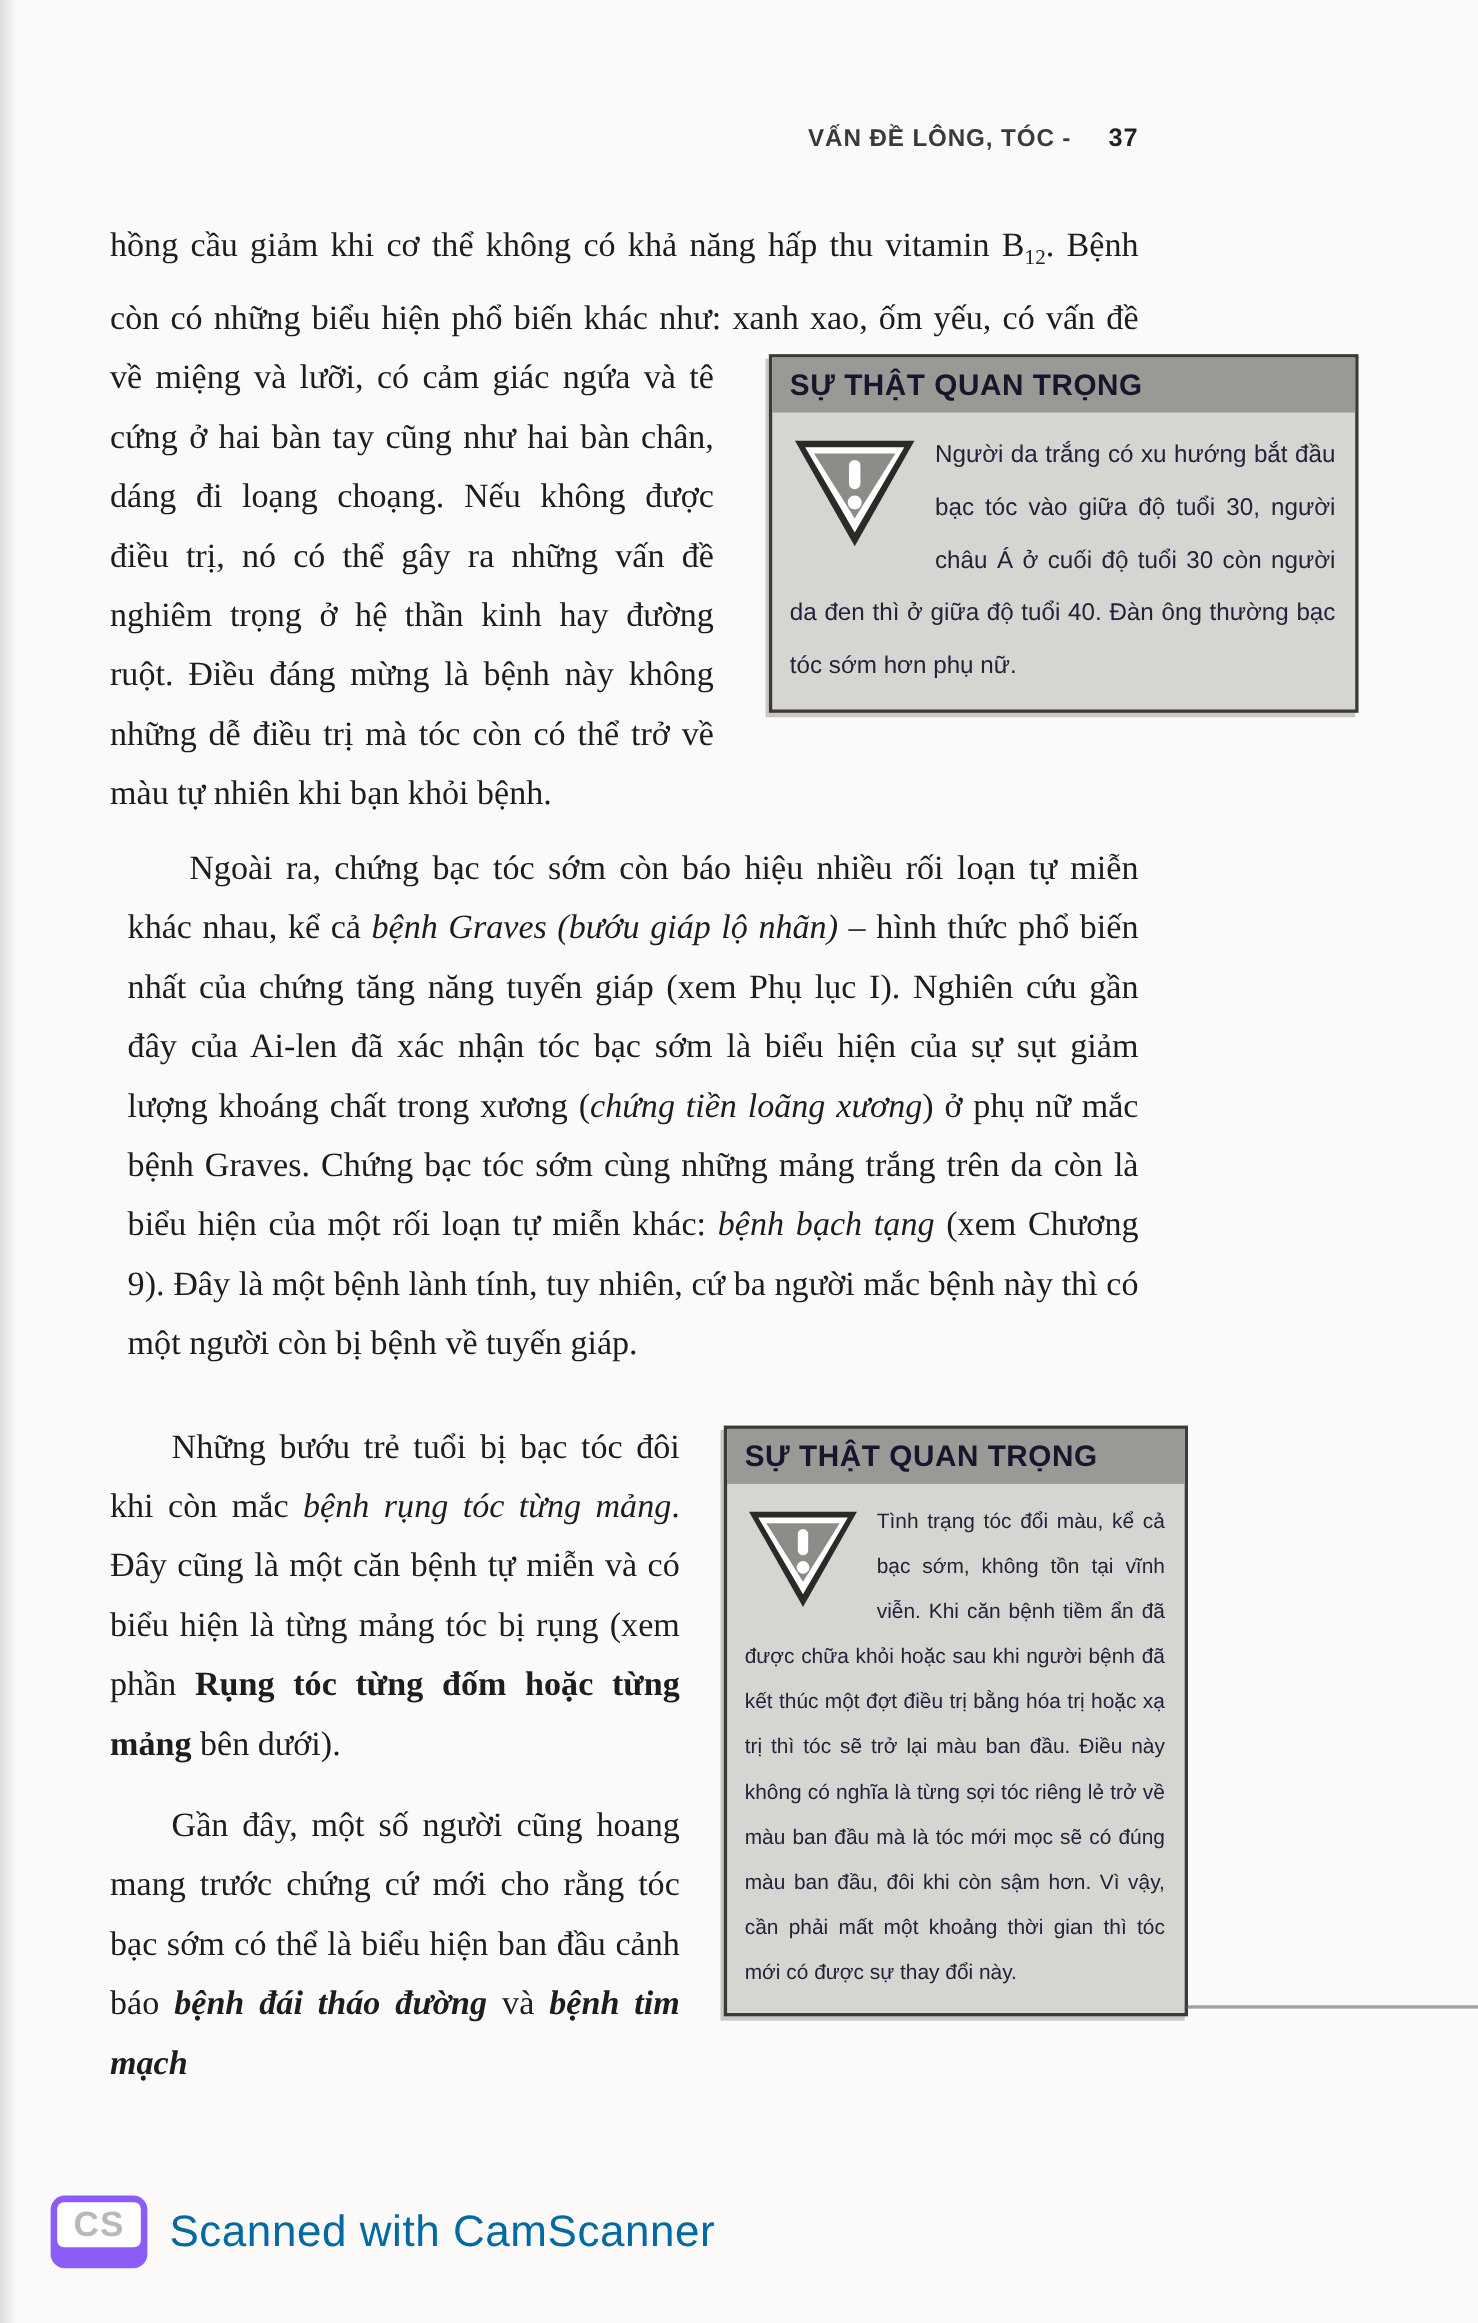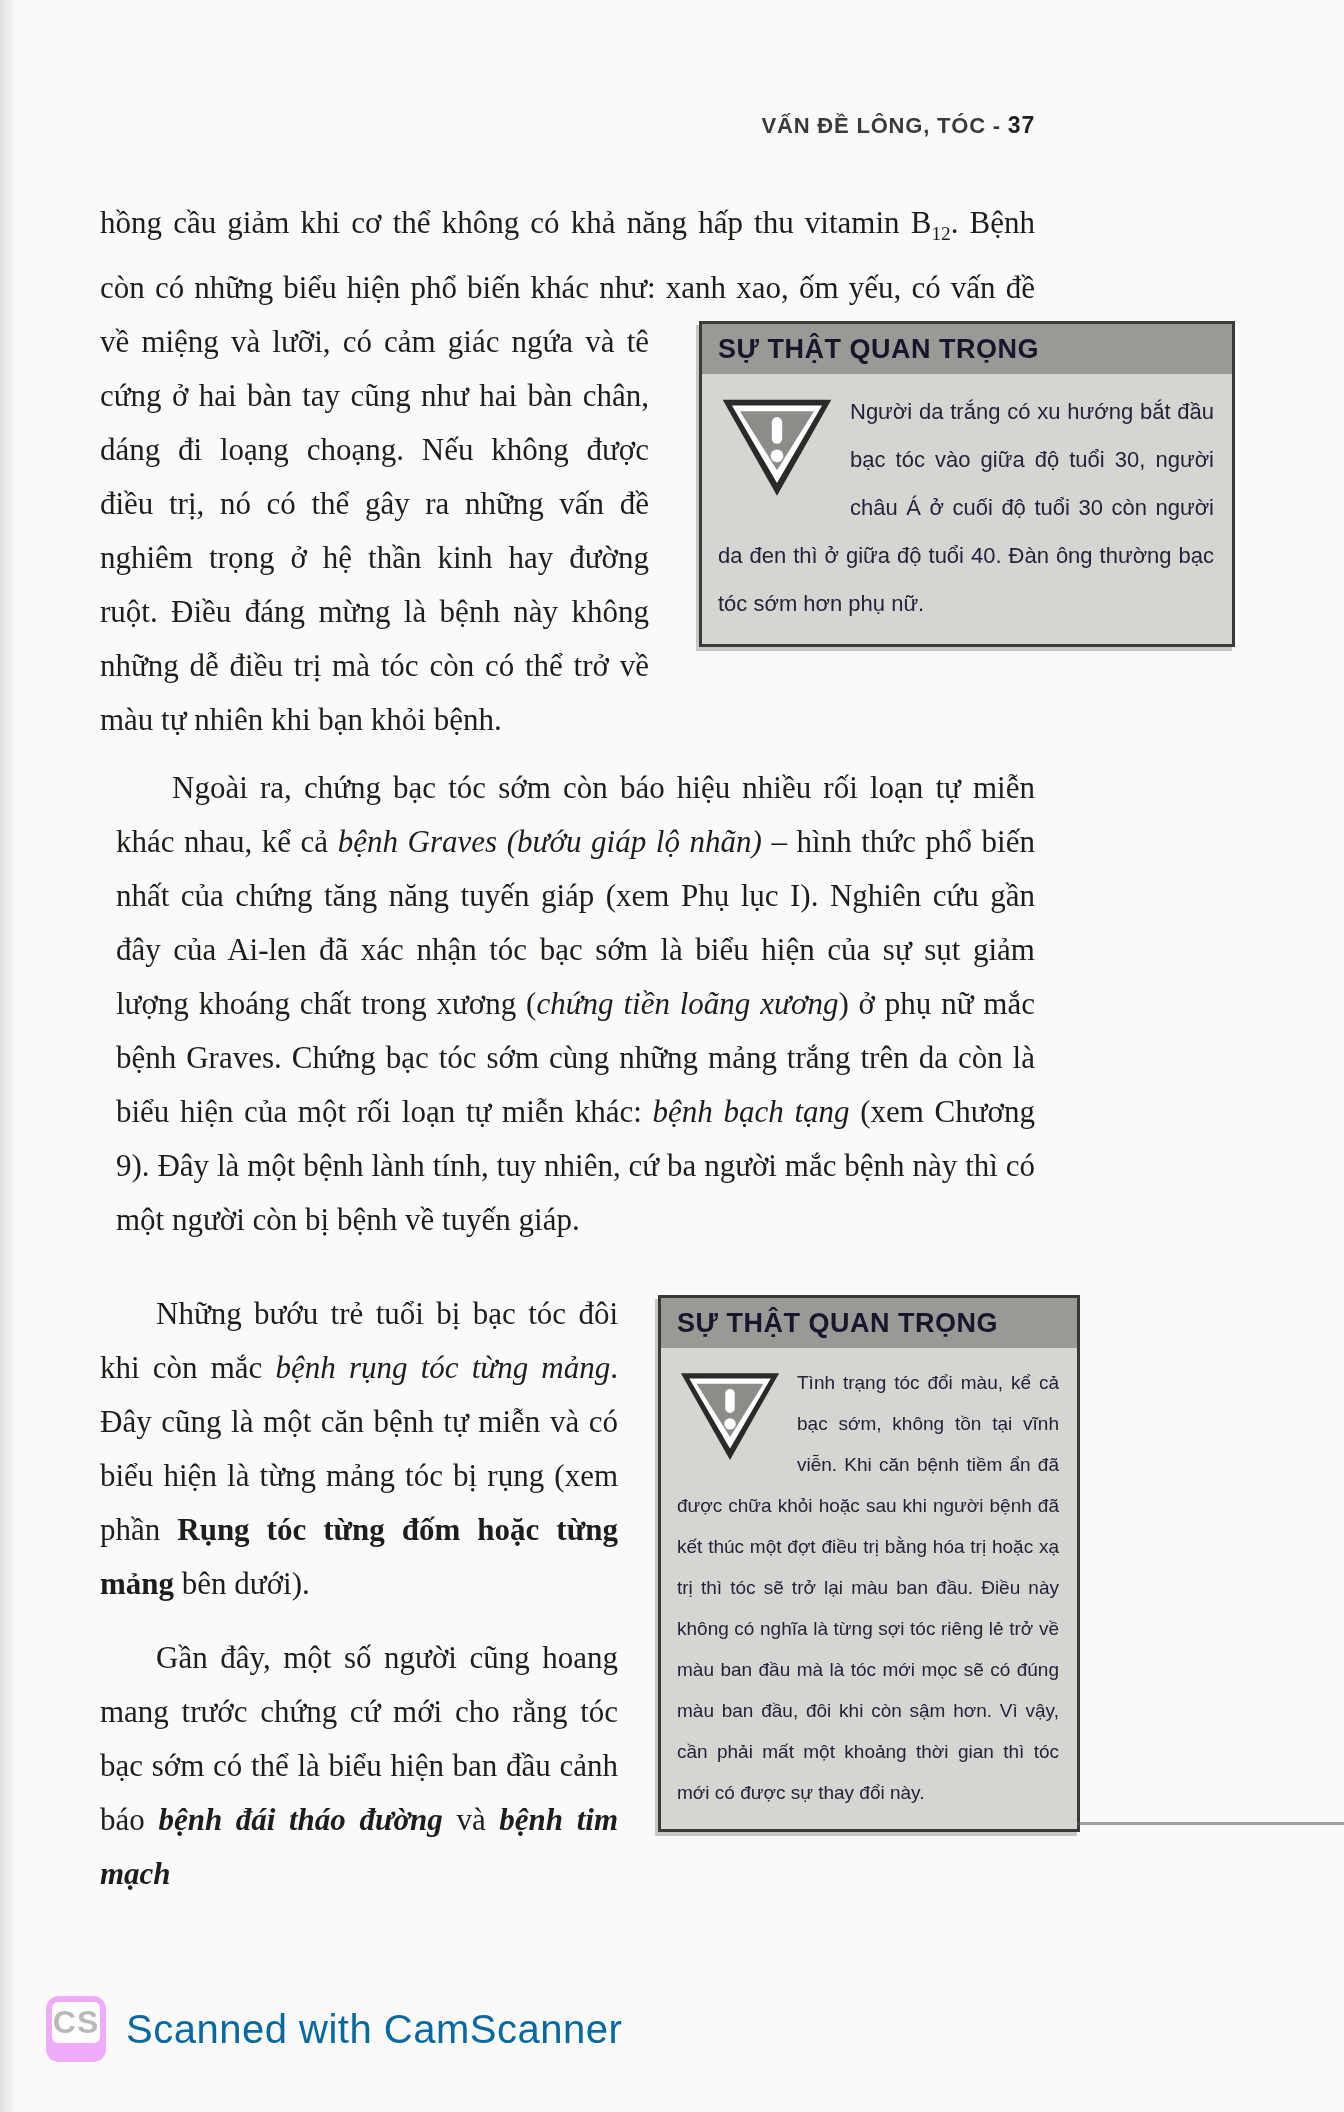--- a/index.html
+++ b/index.html
@@ -17,21 +17,21 @@
     content:""; position:absolute; left:0; top:0; bottom:0; width:16px;
     background:linear-gradient(to right, rgba(110,110,110,0.20), rgba(110,110,110,0));
     pointer-events:none;
   }
   .running-head {
     position:absolute; top:112px; right:309px;
     font-family:"Liberation Sans",sans-serif;
     font-weight:700; font-size:22px; letter-spacing:0.8px;
     color:#3a3a38; white-space:nowrap;
   }
-  .running-head .pageno { font-size:23px; color:#222; }
+  .running-head .pageno { font-size:23px; color:#222;margin-left:27px; }
 
   .content {
     margin-left:100px; width:935px;
     padding-top:196px;
     font-size:31px; line-height:54px;
     text-align:justify;
   }
   .para { margin:0; }
   .para-2 { margin-top:14px;margin-left:16px; }
   .para-3 { margin-top:40px; }
@@ -81,22 +81,22 @@
   .tri-icon { float:left; margin:6px 14px 4px 0; }
   .factbox-1 .tri-icon { width:118px; height:104px; }
   .factbox-2 .tri-icon { width:106px; height:94px; }
 
   
   .scan-footer {
     position:absolute; left:46px; top:1996px;
     display:flex; align-items:center; gap:20px;
   }
   .cs-logo {
-    width:60px; height:66px; border-radius:13px;
-    background:#f0abfc; position:relative; flex:0 0 auto;
+    width:88px; height:66px; border-radius:13px;
+    background:#8b5cf6; position:relative; flex:0 0 auto;
   }
   .cs-logo .cs-inner {
     position:absolute; left:6px; right:6px; top:6px; bottom:19px;
     background:#fff; border-radius:6px;
     display:flex; align-items:center; justify-content:center;
     font-family:"Liberation Sans",sans-serif;
     font-weight:700; font-size:32px; color:#b9b9b9; letter-spacing:1px;
   }
   .watermark-text {
     font-family:Liberation Sans, sans-serif;

